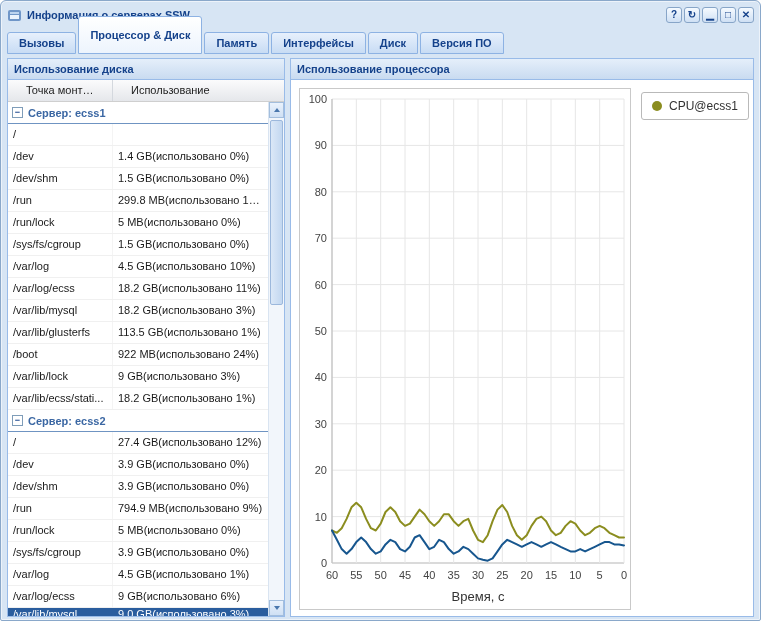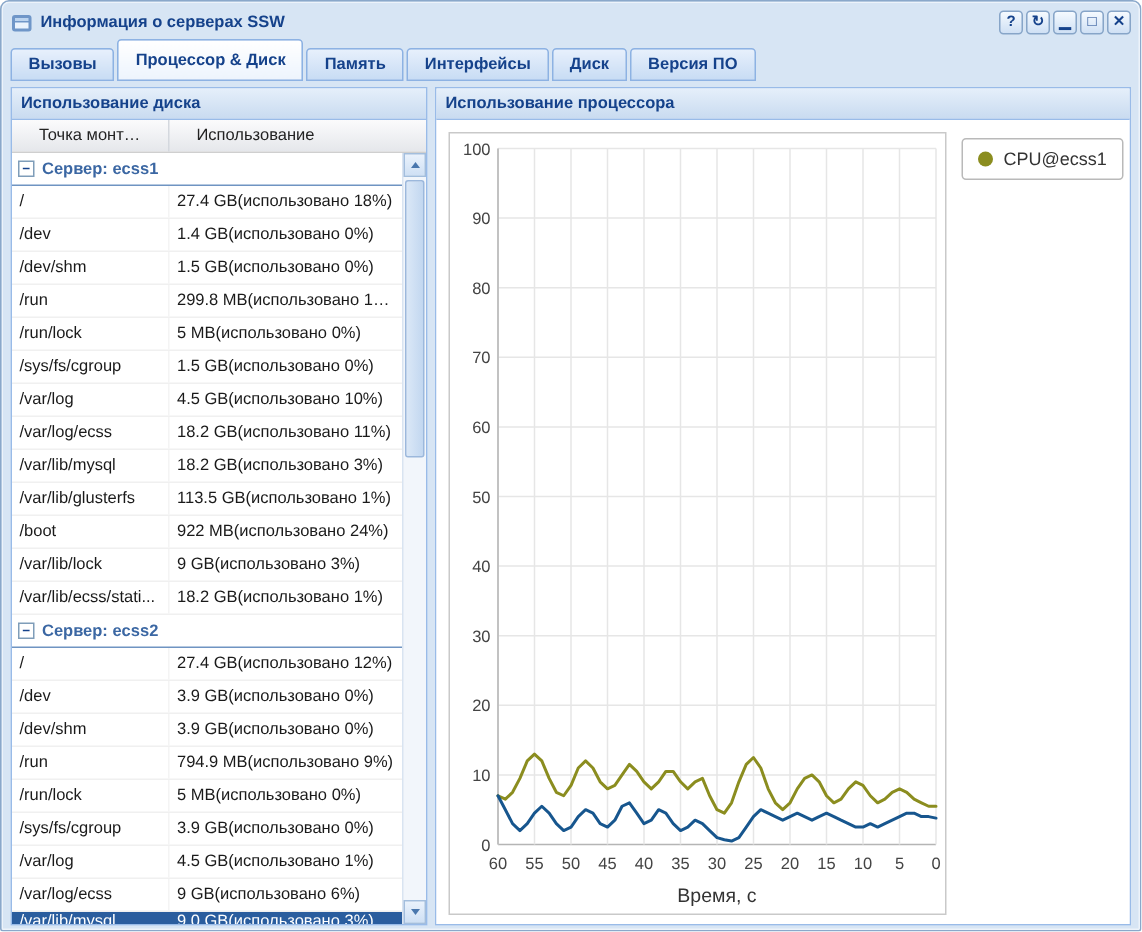--- a/index.html
+++ b/index.html
@@ -23,21 +23,21 @@
     font-weight:bold; display:flex; align-items:center; justify-content:center;
     line-height:1; cursor:default; }
 
   
   .tabbar { position:absolute; left:6px; top:28px; right:6px; height:25px;
     display:flex; align-items:flex-end; gap:2px; }
   .tab { height:22px; padding:4px 11px; display:flex; align-items:center;
     border:1px solid #8db2e3; border-radius:3px 3px 0 0;
     background:linear-gradient(#e7f0fc,#c8dcf4); color:#15428b;
     font-weight:bold; font-size:11px; white-space:nowrap; cursor:default; }
-  .tab.active { background:linear-gradient(#ffffff,#edf4fd); height:28px; }
+  .tab.active { background:linear-gradient(#ffffff,#edf4fd); height:38px; }
 
   
   .content { position:absolute; left:6px; top:57px; right:6px; bottom:3px;
     display:flex; gap:5px; }
   .panel { border:1px solid #99bbe8; background:#fff; display:flex;
     flex-direction:column; min-width:0; }
   .panel.disk { width:278px; flex:none; }
   .panel.cpu  { flex:1; }
   .panel-header { height:21px; line-height:21px; padding:0 6px; flex:none;
     background:linear-gradient(#e5effa,#c9dbf0); border-bottom:1px solid #99bbe8;
@@ -140,21 +140,20 @@
           <div class="gh-cell c2">Использование</div>
         </div>
       <div class="grid-body">
         <div class="rows" id="grid-rows">
             <div class="group-row">
               <div class="collapse-box">−</div>
               <div>Сервер: ecss1</div>
             </div>
             <div class="row">
               <div class="cell c1">/</div>
-              <div class="cell c2">27.4 GB(использовано 18%)</div>
             </div>
             <div class="row">
               <div class="cell c1">/dev</div>
               <div class="cell c2">1.4 GB(использовано 0%)</div>
             </div>
             <div class="row">
               <div class="cell c1">/dev/shm</div>
               <div class="cell c2">1.5 GB(использовано 0%)</div>
             </div>
             <div class="row">

